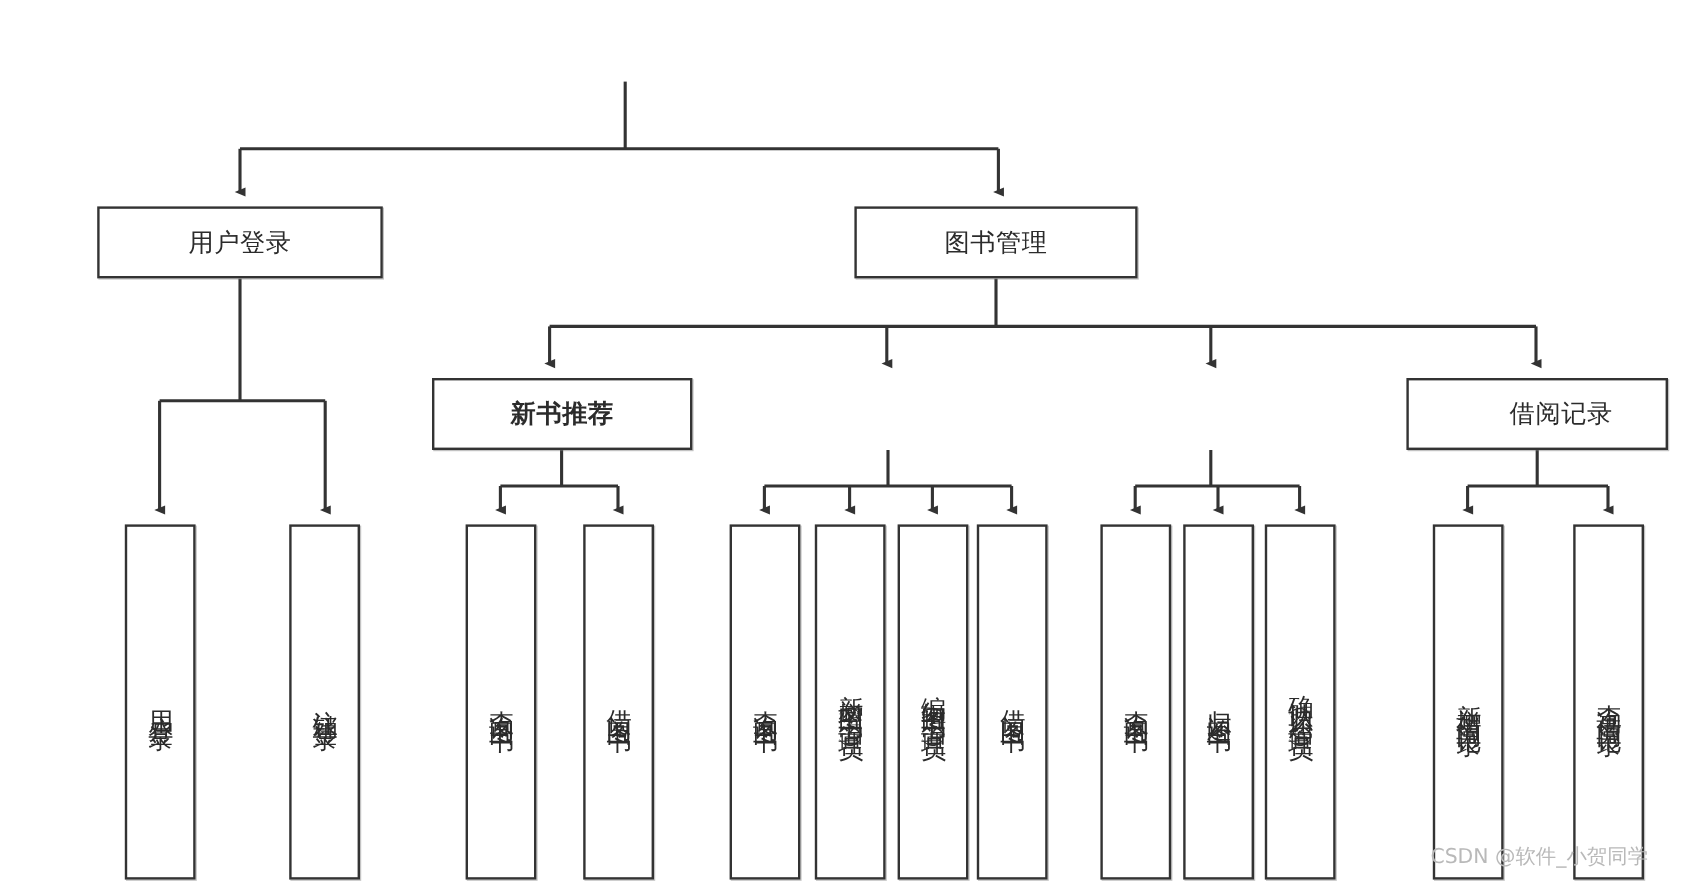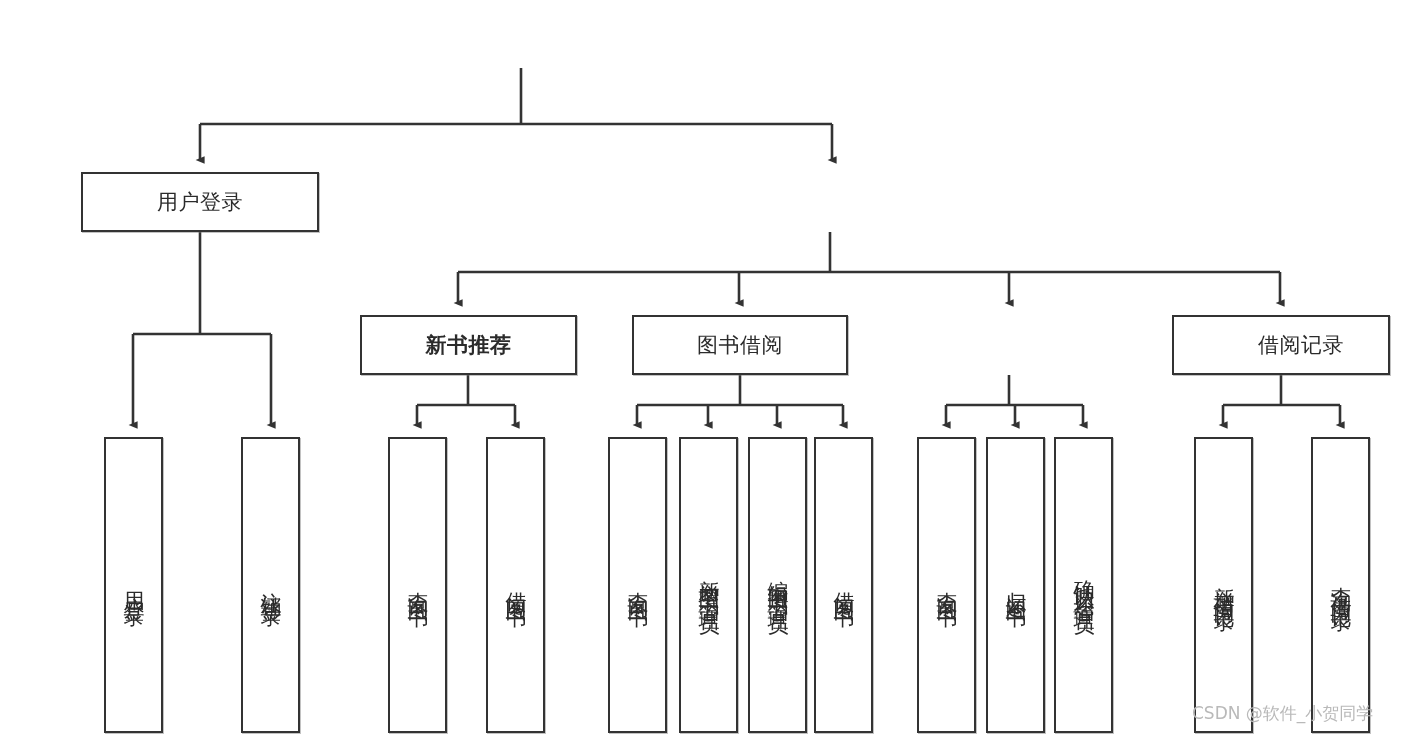--- a/index.html
+++ b/index.html
@@ -121,26 +121,26 @@
       <path d="M1223,405 L1340,405"></path>
       <path d="M1223,405 L1223,425" marker-end="url(#arrow)"></path>
       <path d="M1340,405 L1340,425" marker-end="url(#arrow)"></path>
     </g>
   </svg>
 
 
   <div class="node horizontal" style="left:81px; top:172px; width:238px; height:60px;">
     <span class="label">用户登录</span>
   </div>
+  <div class="node horizontal" style="left:712px; top:172px; width:236px; height:60px;">
+    <span class="label">图书管理</span>
+  </div>
 
   <div class="node horizontal" style="left:360px; top:315px; width:217px; height:60px;font-weight:bold;">
     <span class="label">新书推荐</span>
-  </div>
-  <div class="node horizontal" style="left:632px; top:315px; width:216px; height:60px;">
-    <span class="label">图书借阅</span>
   </div>
   <div class="node horizontal" style="left:1172px; top:315px; width:218px; height:60px;padding-left:40px;">
     <span class="label">借阅记录</span>
   </div>
 
   <div class="node vertical" style="left:104px; top:437px; width:59px; height:296px;">
     <span class="label">用户登录</span>
   </div>
   <div class="node vertical" style="left:241px; top:437px; width:59px; height:296px;">
     <span class="label">注销登录</span>

